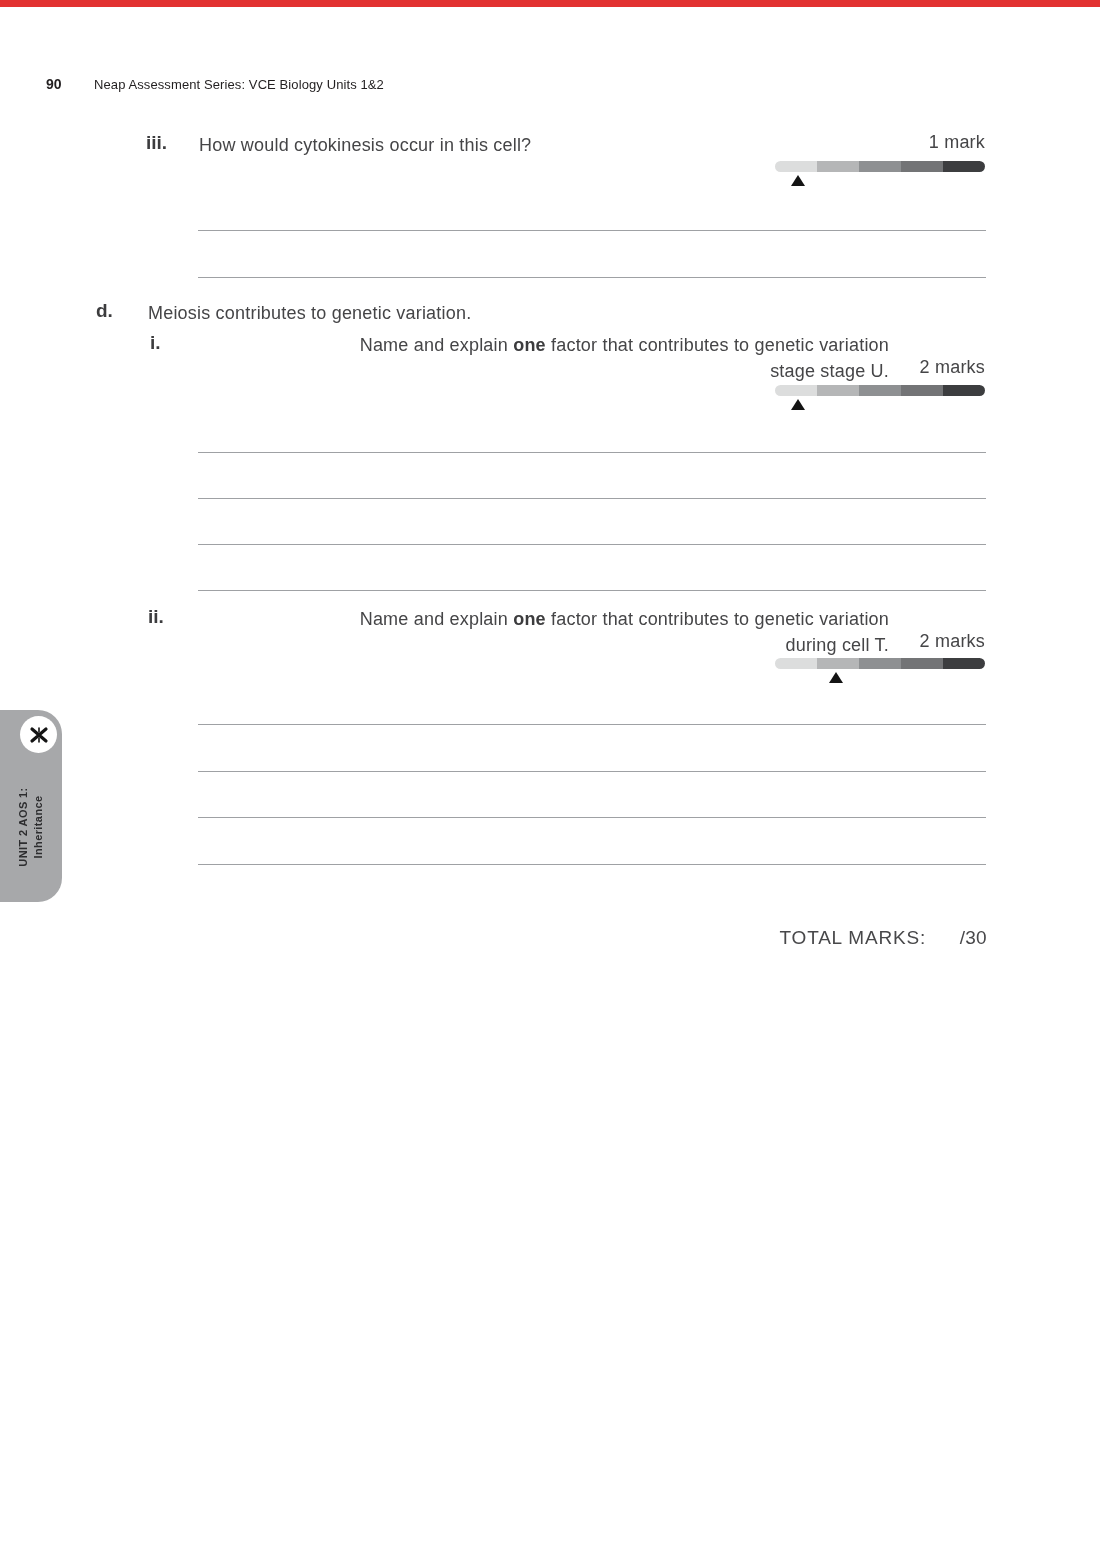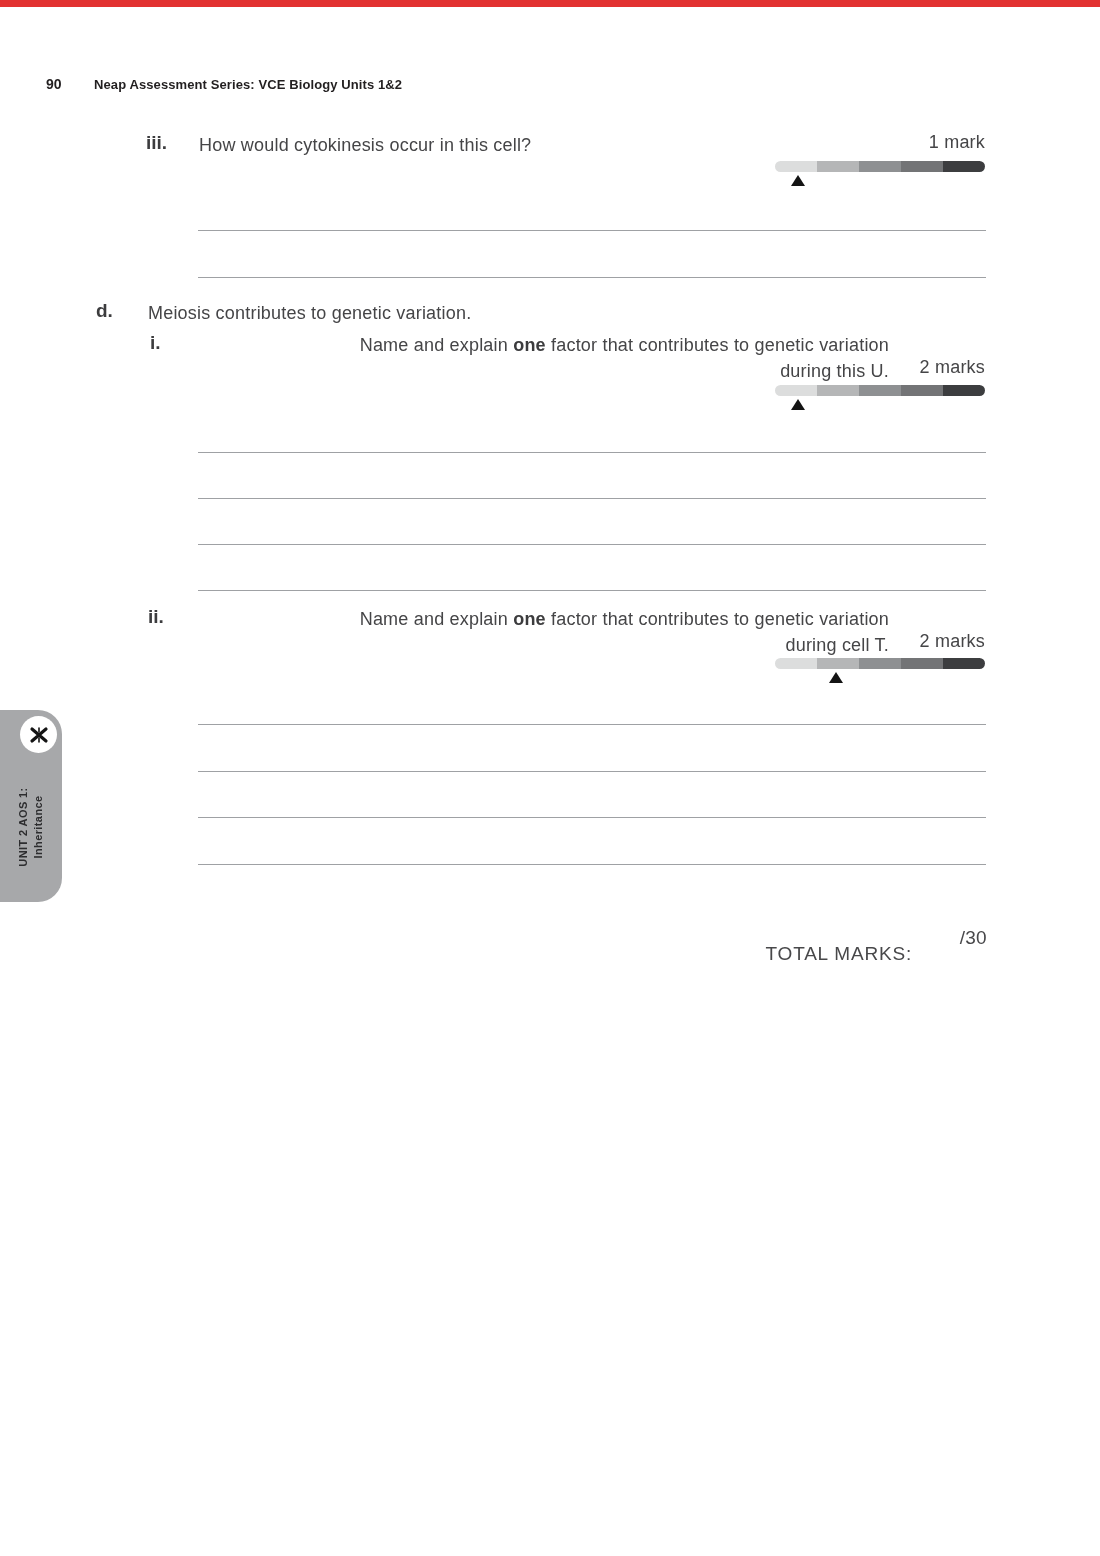--- a/index.html
+++ b/index.html
@@ -11,21 +11,21 @@
     color:#414143;
     overflow:hidden;
   }
   .abs{position:absolute;}
 
   
   .top-bar{left:0;top:0;width:1100px;height:7px;background:#e23231;}
 
   
   .page-num{left:46px;top:76px;font-size:14px;font-weight:700;color:#221f20;}
-  .header-title{left:94px;top:77px;font-size:13px;font-weight:700;color:#221f20;letter-spacing:.1px;}
+  .header-title{left:94px;top:77px;font-size:13px;font-weight:400;color:#221f20;letter-spacing:.1px;}
 
   
   .q-label{font-size:19px;font-weight:700;color:#3c3c3e;}
   .q-text{font-size:18px;font-weight:400;color:#454547;letter-spacing:.2px;line-height:26px;text-align:right;}
   .q-text b{font-weight:700;color:#3c3c3e;}
   .marks{font-size:18px;color:#454547;letter-spacing:.2px;}
 
   
   .diff-wrap{width:210px;height:26px;}
   .diff-bar{position:absolute;left:0;top:0;width:210px;height:11px;border-radius:6px;overflow:hidden;display:flex;}
@@ -35,21 +35,21 @@
     width:0;height:0;
     border-left:7px solid transparent;
     border-right:7px solid transparent;
     border-bottom:11px solid #141414;
   }
 
   
   .ans-line{left:198px;width:788px;height:0;border-top:1.6px solid #9fa1a4;}
 
   
-  .total-label{top:927px;right:188px;font-size:19px;color:#48484a;letter-spacing:.8px;margin-top:16px;}
+  .total-label{top:927px;right:174px;font-size:19px;color:#48484a;letter-spacing:.8px;}
   .total-value{top:927px;right:113px;font-size:19px;color:#48484a;letter-spacing:.3px;}
 
   
   .unit-tab{left:0;top:710px;width:62px;height:192px;background:#a7a8aa;border-radius:0 24px 24px 0;}
   .tab-circle{position:absolute;left:20px;top:6px;width:37px;height:37px;background:#ffffff;border-radius:50%;
               display:flex;align-items:center;justify-content:center;}
   .tab-circle svg{transform:rotate(-90deg);}
   .tab-text-area{position:absolute;left:0;top:48px;width:62px;height:138px;
                  display:flex;align-items:center;justify-content:center;}
   .tab-text-inner{transform:rotate(-90deg);white-space:nowrap;text-align:center;
@@ -89,21 +89,21 @@
 
   <div>
     <span class="abs q-label" style="left:96px;top:300px;">d.</span>
     <span class="abs q-text" style="left:148px;top:300px;">Meiosis contributes to genetic variation.</span>
   </div>
 
   <div>
     <span class="abs q-label" style="left:150px;top:332px;">i.</span>
     <div class="abs q-text" style="left:199px;top:332px;width:690px;">
       <div><span>Name and explain </span><b>one</b><span> factor that contributes to genetic variation</span></div>
-      <div>during this U.</div>
+      <div>stage stage U.</div>
     </div>
     <span class="abs marks" style="right:115px;top:357px;">2 marks</span>
 
     <div class="abs diff-wrap" style="left:775px;top:385px;">
       <div class="diff-bar">
         <div class="seg" style="background: rgb(220, 221, 221);"></div>
         <div class="seg" style="background: rgb(181, 182, 183);"></div>
         <div class="seg" style="background: rgb(142, 144, 146);"></div>
         <div class="seg" style="background: rgb(115, 116, 118);"></div>
         <div class="seg" style="background: rgb(60, 61, 63);"></div>

